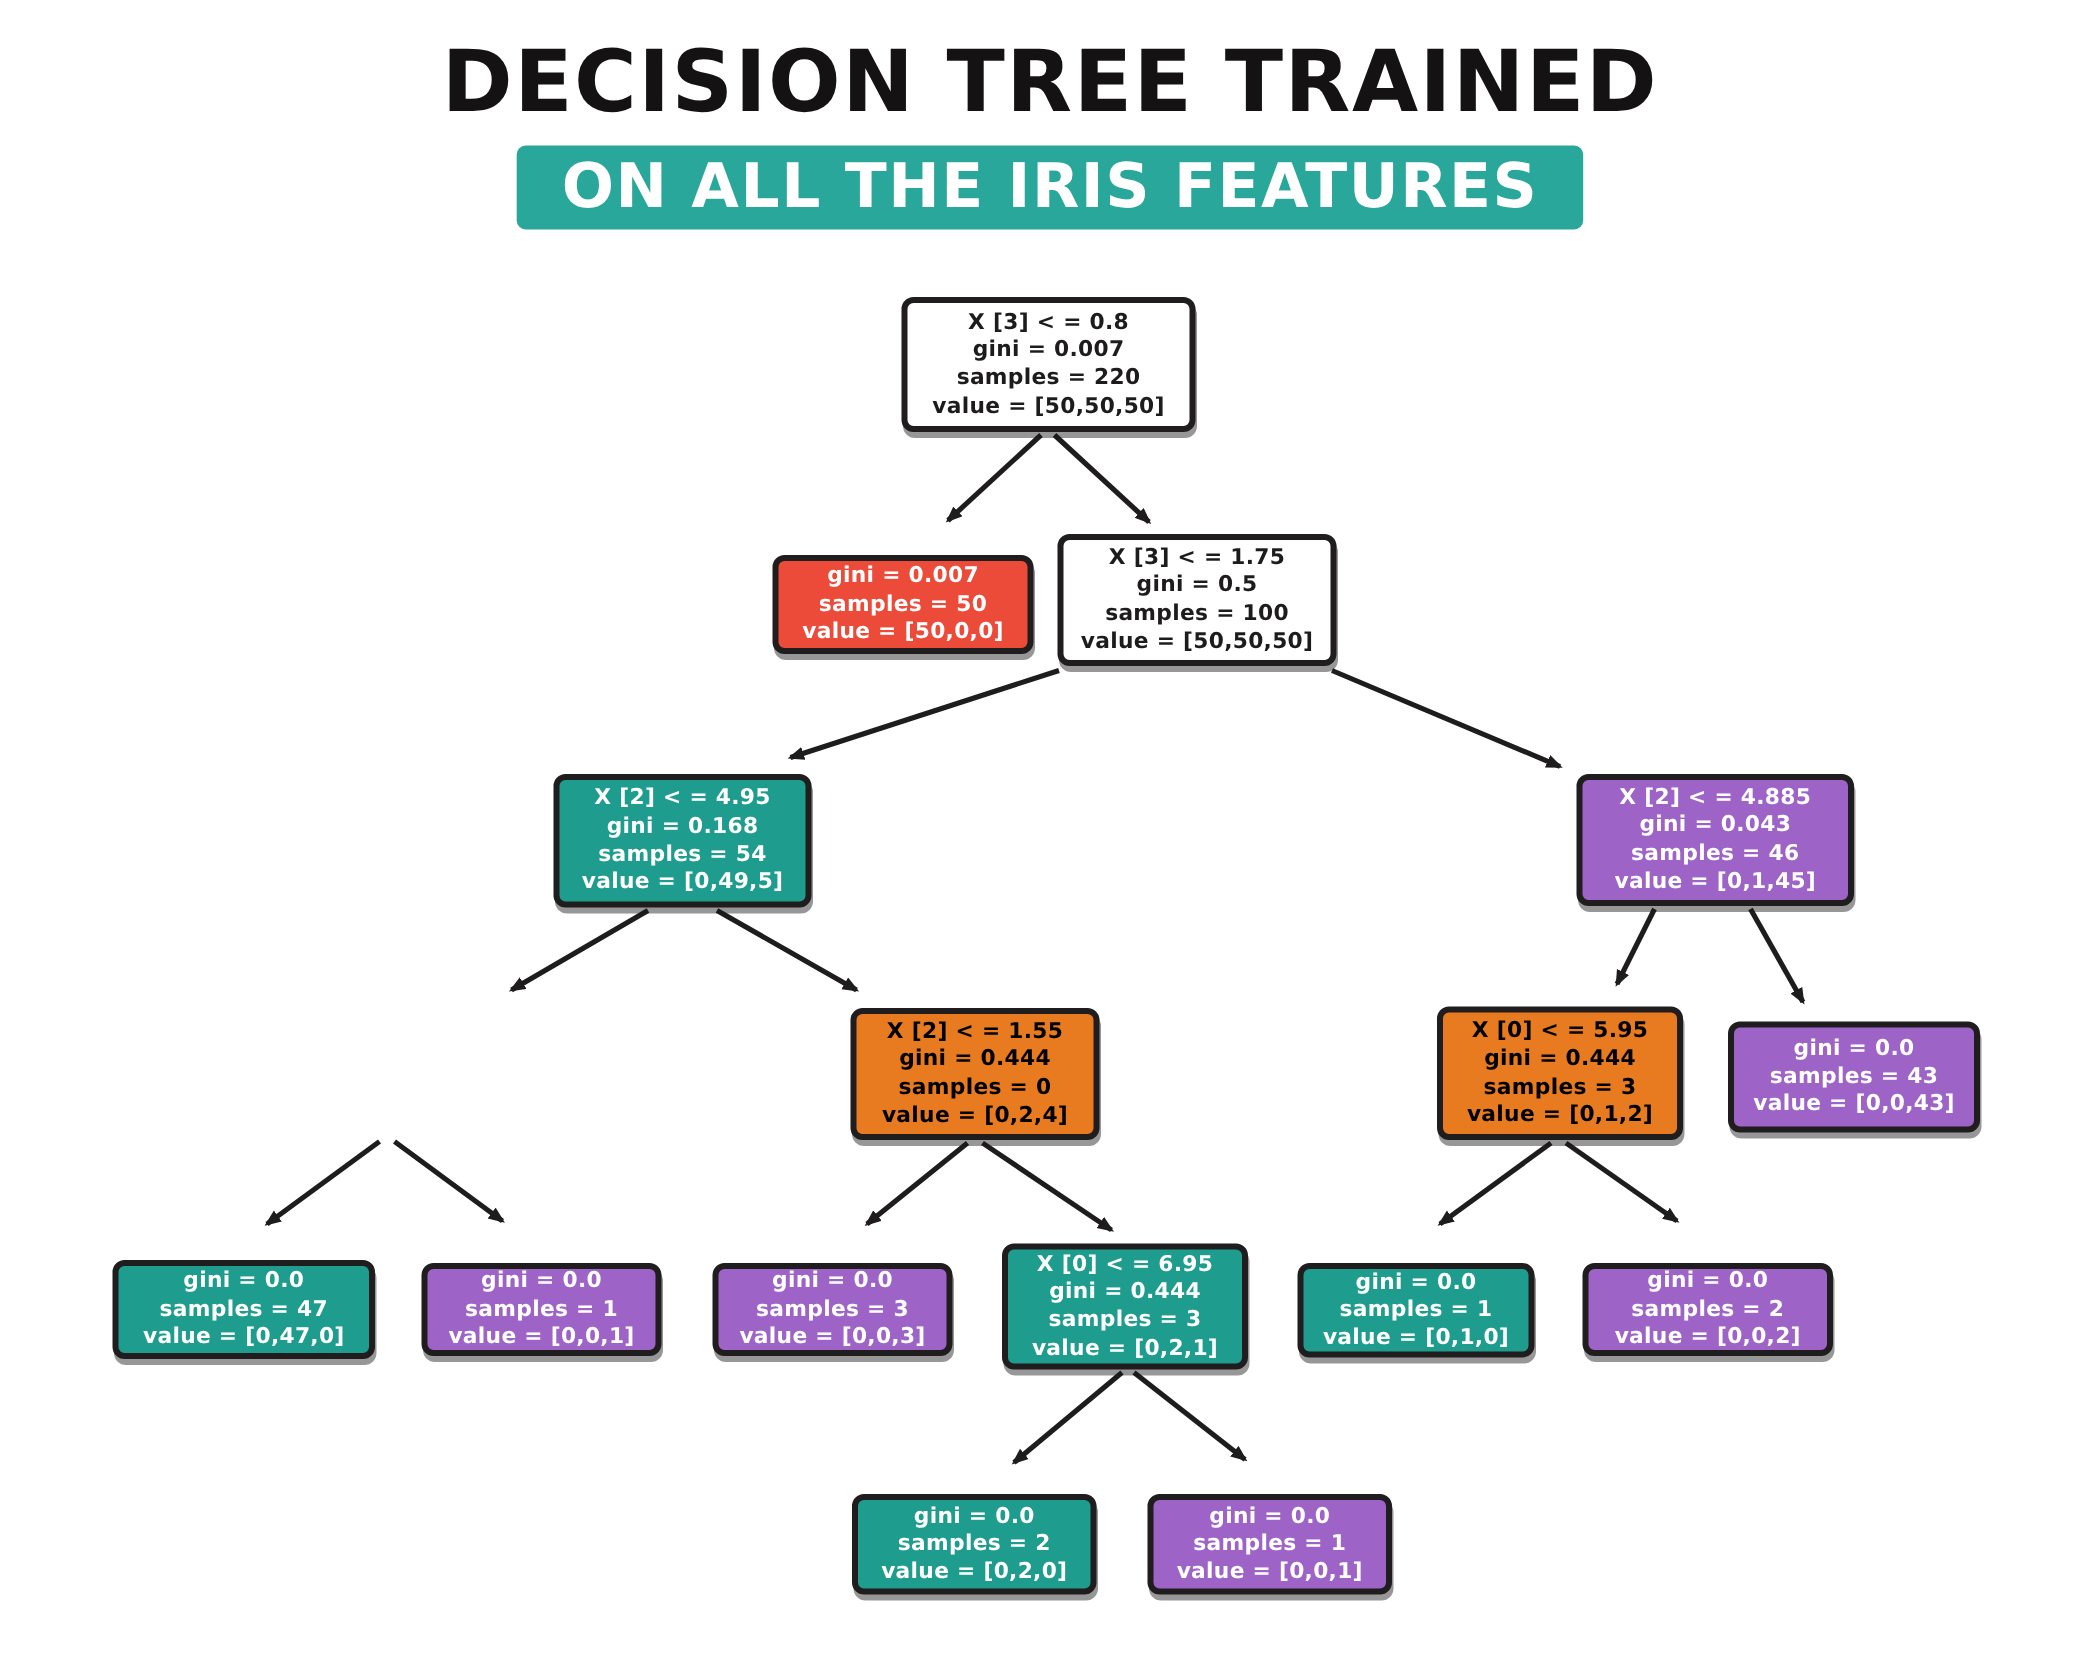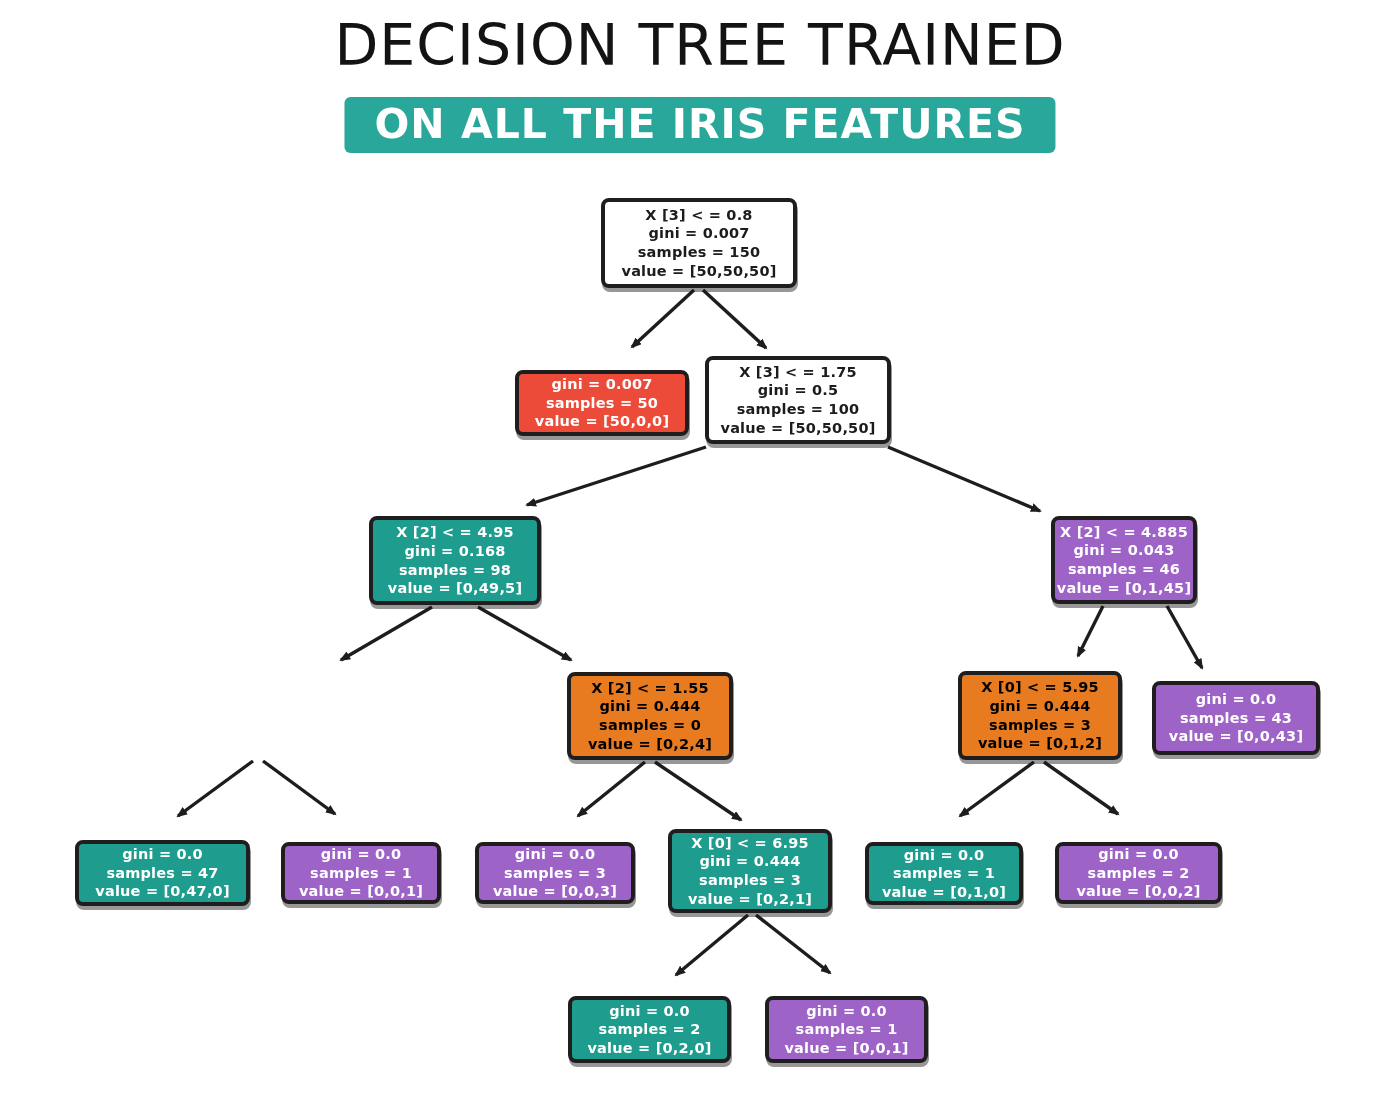--- a/index.html
+++ b/index.html
@@ -8,25 +8,25 @@
     width: 1400px;
     height: 1120px;
     background: #ffffff;
     font-family: "DejaVu Sans", "Liberation Sans", sans-serif;
     overflow: hidden;
   }
 
   
   .title {
     position: absolute;
-    top: 12px; left: 0;
+    top: 22px; left: 0;
     width: 100%;
     text-align: center;
     font-size: 57px;
-    font-weight: normal;
+    font-weight: bold;
     letter-spacing: 1px;
     color: #141213;
   }
   .subtitle {
     position: absolute;
     top: 97px; left: 50%;
     transform: translateX(-50%);
     background: #29a79a;
     color: #ffffff;
     font-size: 41px;
@@ -63,21 +63,21 @@
   .red    { background: #ec4b3a; color: #ffffff; }
   .teal   { background: #1e9c8d; color: #ffffff; }
   .purple { background: #9e63c6; color: #ffffff; }
   .orange { background: #e87a1f; color: #000000; }
 
   
   .pos-root     { left: 601px;  top: 198px; width: 196px; height: 90px; }
   .pos-setosa   { left: 515px;  top: 370px; width: 174px; height: 66px; }
   .pos-n2       { left: 705px;  top: 356px; width: 186px; height: 88px; }
   .pos-n3l      { left: 369px;  top: 516px; width: 172px; height: 89px; }
-  .pos-n3r      { left: 1051px; top: 516px; width: 146px; height: 88px; }
+  .pos-n3r      { left: 1051px; top: 516px; width: 185px; height: 88px; }
   .pos-n4l      { left: 176px;  top: 671px; width: 170px; height: 88px; }
   .pos-n4m      { left: 567px;  top: 672px; width: 166px; height: 88px; }
   .pos-n4r      { left: 958px;  top: 671px; width: 164px; height: 89px; }
   .pos-leaf43   { left: 1152px; top: 681px; width: 168px; height: 74px; }
   .pos-leaf47   { left: 75px;   top: 840px; width: 175px; height: 66px; }
   .pos-leaf001a { left: 281px;  top: 842px; width: 160px; height: 62px; }
   .pos-leaf003  { left: 475px;  top: 842px; width: 160px; height: 62px; }
   .pos-n5       { left: 668px;  top: 829px; width: 164px; height: 84px; }
   .pos-leaf010  { left: 865px;  top: 842px; width: 158px; height: 63px; }
   .pos-leaf002  { left: 1055px; top: 842px; width: 167px; height: 62px; }
@@ -112,40 +112,40 @@
     <line class="edge" x1="655" y1="762" x2="741" y2="820" marker-end="url(#ah)"></line>
     <line class="edge" x1="1034" y1="762" x2="960" y2="816" marker-end="url(#ah)"></line>
     <line class="edge" x1="1044" y1="762" x2="1118" y2="814" marker-end="url(#ah)"></line>
     <line class="edge" x1="748" y1="915" x2="676" y2="975" marker-end="url(#ah)"></line>
     <line class="edge" x1="756" y1="915" x2="830" y2="973" marker-end="url(#ah)"></line>
   </svg>
 
   <div class="node white pos-root">
     <span class="ln">X [3] &lt; = 0.8</span>
     <span class="ln">gini = 0.007</span>
-    <span class="ln">samples = 150</span>
+    <span class="ln">samples = 220</span>
     <span class="ln">value = [50,50,50]</span>
   </div>
 
   <div class="node red pos-setosa">
     <span class="ln">gini = 0.007</span>
     <span class="ln">samples = 50</span>
     <span class="ln">value = [50,0,0]</span>
   </div>
   <div class="node white pos-n2">
     <span class="ln">X [3] &lt; = 1.75</span>
     <span class="ln">gini = 0.5</span>
     <span class="ln">samples = 100</span>
     <span class="ln">value = [50,50,50]</span>
   </div>
 
   <div class="node teal pos-n3l">
     <span class="ln">X [2] &lt; = 4.95</span>
     <span class="ln">gini = 0.168</span>
-    <span class="ln">samples = 98</span>
+    <span class="ln">samples = 54</span>
     <span class="ln">value = [0,49,5]</span>
   </div>
   <div class="node purple pos-n3r">
     <span class="ln">X [2] &lt; = 4.885</span>
     <span class="ln">gini = 0.043</span>
     <span class="ln">samples = 46</span>
     <span class="ln">value = [0,1,45]</span>
   </div>
 
   <div class="node orange pos-n4m">

